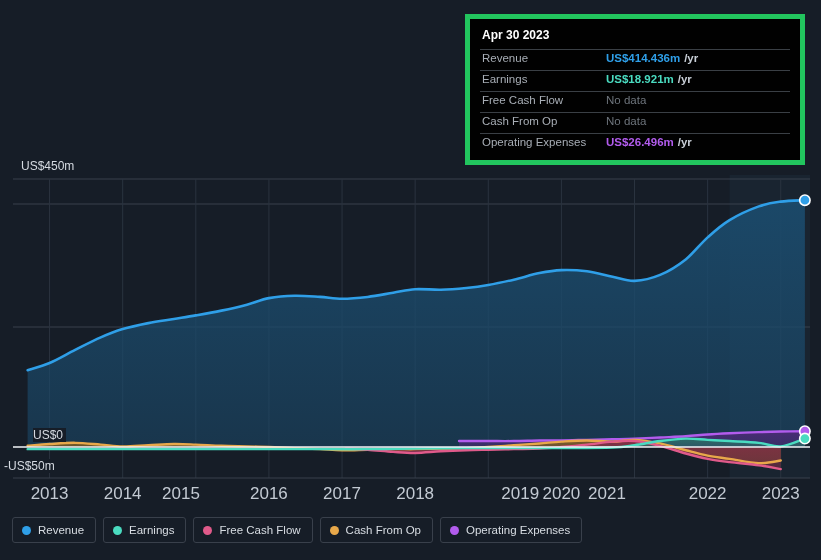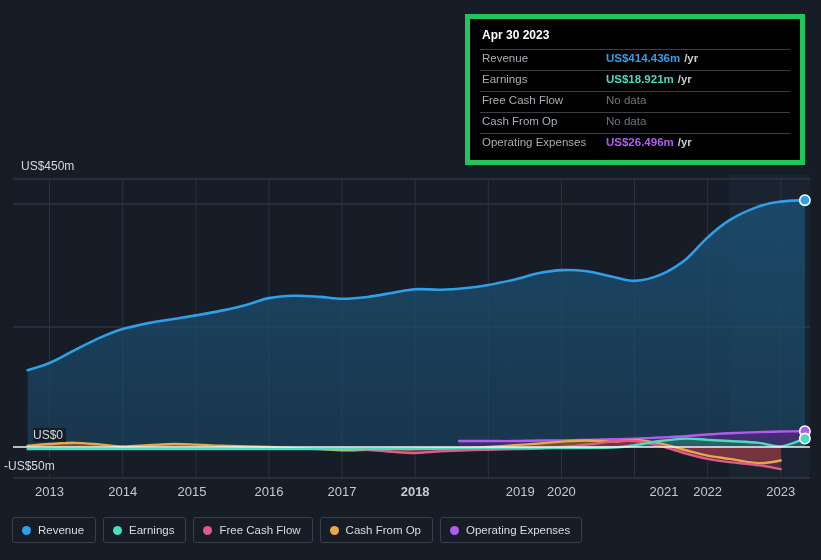--- a/index.html
+++ b/index.html
@@ -39,21 +39,21 @@
     padding: 0 3px 0 0;
     line-height: 14px;
   }
   #y-label-top  { left: 21px; top: 159px; }
   #y-label-zero { left: 21px; top: 428px; margin-left: 12px; }
   #y-label-neg  { left: 4px; top: 459px; }
 
   .x-tick {
     position: absolute;
     top: 484px;
-    font-size: 13px;
+    font-size: 17px;
     color: #c3cad3;
     transform: translateX(-50%);
     white-space: nowrap;
   }
 
   
   #tooltip {
     position: absolute;
     left: 465px;
     top: 14px;
@@ -185,27 +185,27 @@
       <circle cx="804.8816513761349" cy="438.54668444444445" r="5.2" fill="#4adbc0" stroke="#ffffff" stroke-width="1.6"></circle>
     </svg>
 
   <div class="axis-label" id="y-label-top">US$450m</div>
   <div class="axis-label" id="y-label-zero">US$0</div>
   <div class="axis-label" id="y-label-neg">-US$50m</div>
 
   <div id="x-axis-ticks">
       <div class="x-tick" style="left: 49.5596px;">2013</div>
       <div class="x-tick" style="left: 122.679px;">2014</div>
-      <div class="x-tick" style="left: 192px;">2015</div>
+      <div class="x-tick" style="left: 181px;">2015</div>
       <div class="x-tick" style="left: 268.917px;">2016</div>
       <div class="x-tick" style="left: 342.037px;">2017</div>
-      <div class="x-tick" style="left: 415.156px; font-weight: bold;">2018</div>
+      <div class="x-tick" style="left: 415.156px;">2018</div>
       <div class="x-tick" style="left: 488.275px; margin-left: 32px;">2019</div>
       <div class="x-tick" style="left: 561.394px;">2020</div>
-      <div class="x-tick" style="left: 664px;">2021</div>
+      <div class="x-tick" style="left: 607px;">2021</div>
       <div class="x-tick" style="left: 707.633px;">2022</div>
       <div class="x-tick" style="left: 780.752px;">2023</div>
     </div>
 
   <div id="tooltip">
     <div id="tooltip-date">Apr 30 2023</div>
     <div id="tooltip-rows">
         <div class="tt-row">
           <div class="tt-key">Revenue</div>
           <div><span class="tt-val revenue">US$414.436m</span><span class="tt-unit">/yr</span></div>

